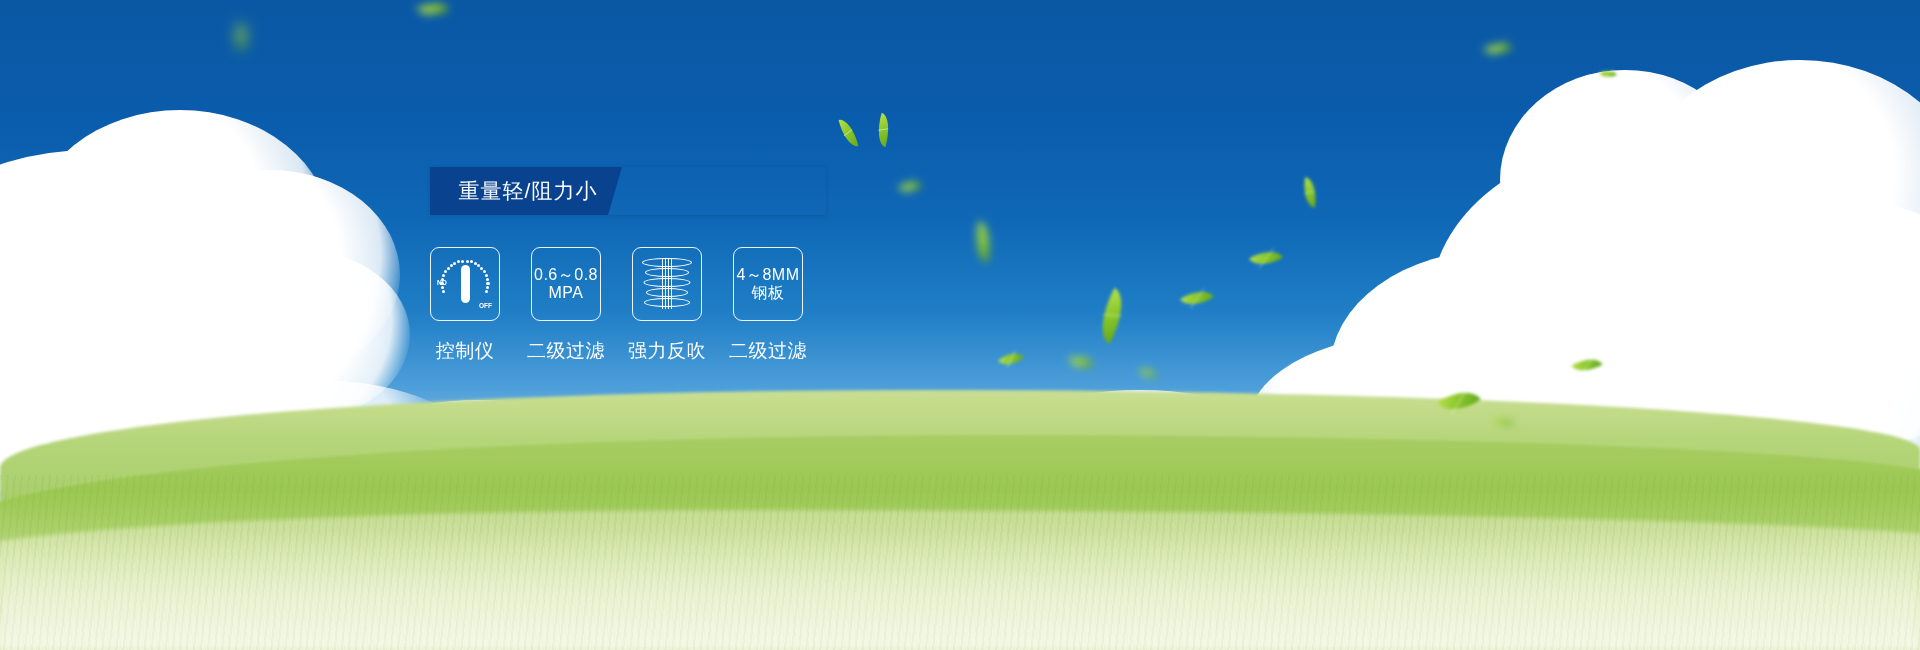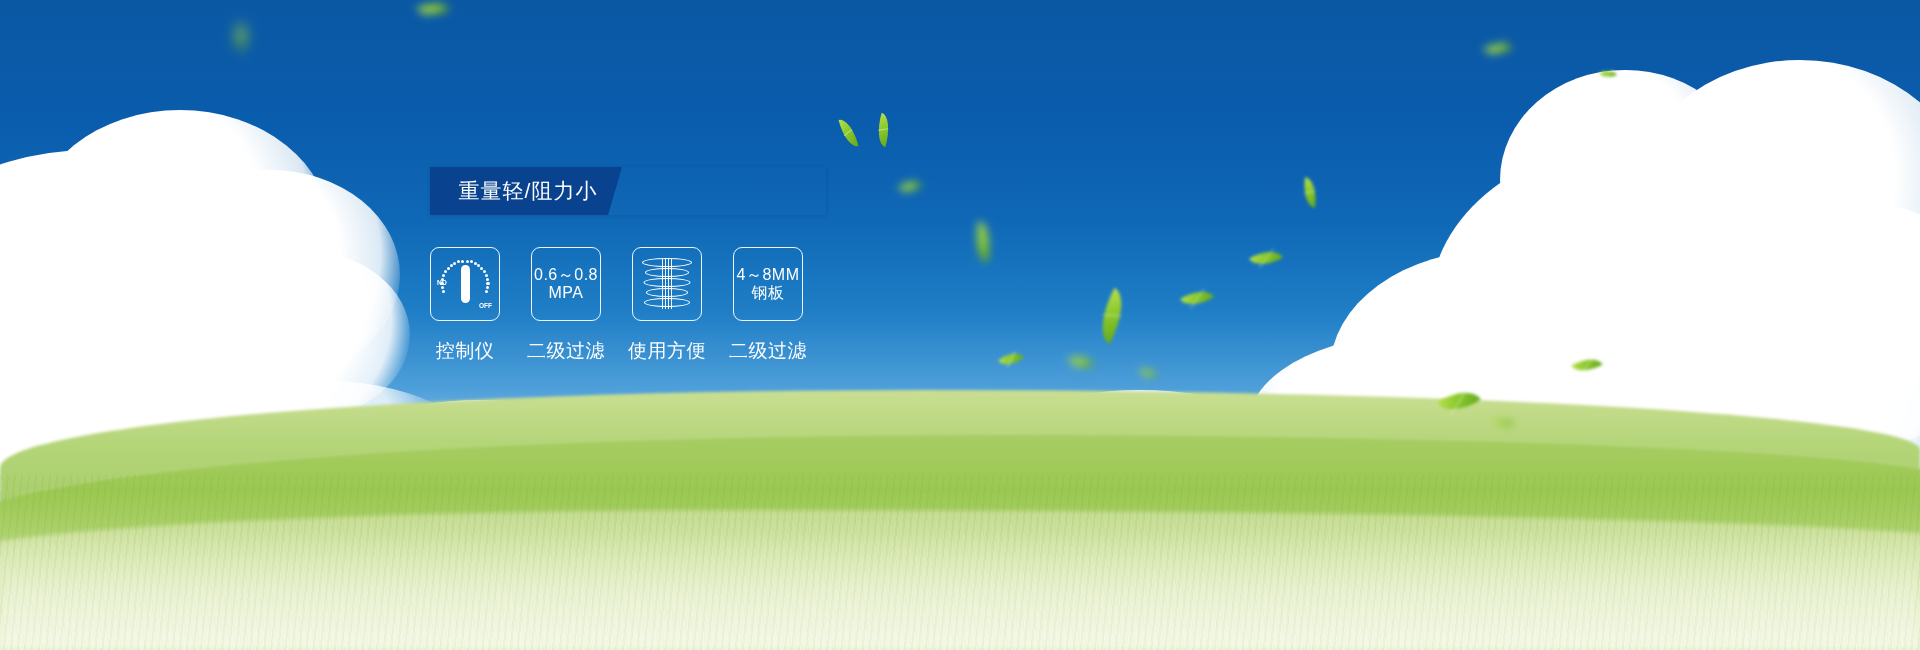--- a/index.html
+++ b/index.html
@@ -326,21 +326,21 @@
         <div class="feature-box">
           <div class="discs" id="disc-stack">
             <div class="disc-core"></div>
           <div class="disc" style="top: 1px; width: 48px;"></div>
               <div class="disc" style="top: 11px; width: 42px;"></div>
               <div class="disc" style="top: 21px; width: 45px;"></div>
               <div class="disc" style="top: 31px; width: 40px;"></div>
               <div class="disc" style="top: 41px; width: 44px;"></div>
             </div>
         </div>
-        <div class="feature-label">使用方便</div>
+        <div class="feature-label">强力反吹</div>
       </div>
 
       <div class="feature">
         <div class="feature-box">
           <div class="feature-text">
             <div>4～8MM</div>
             <div>钢板</div>
           </div>
         </div>
         <div class="feature-label">二级过滤</div>

